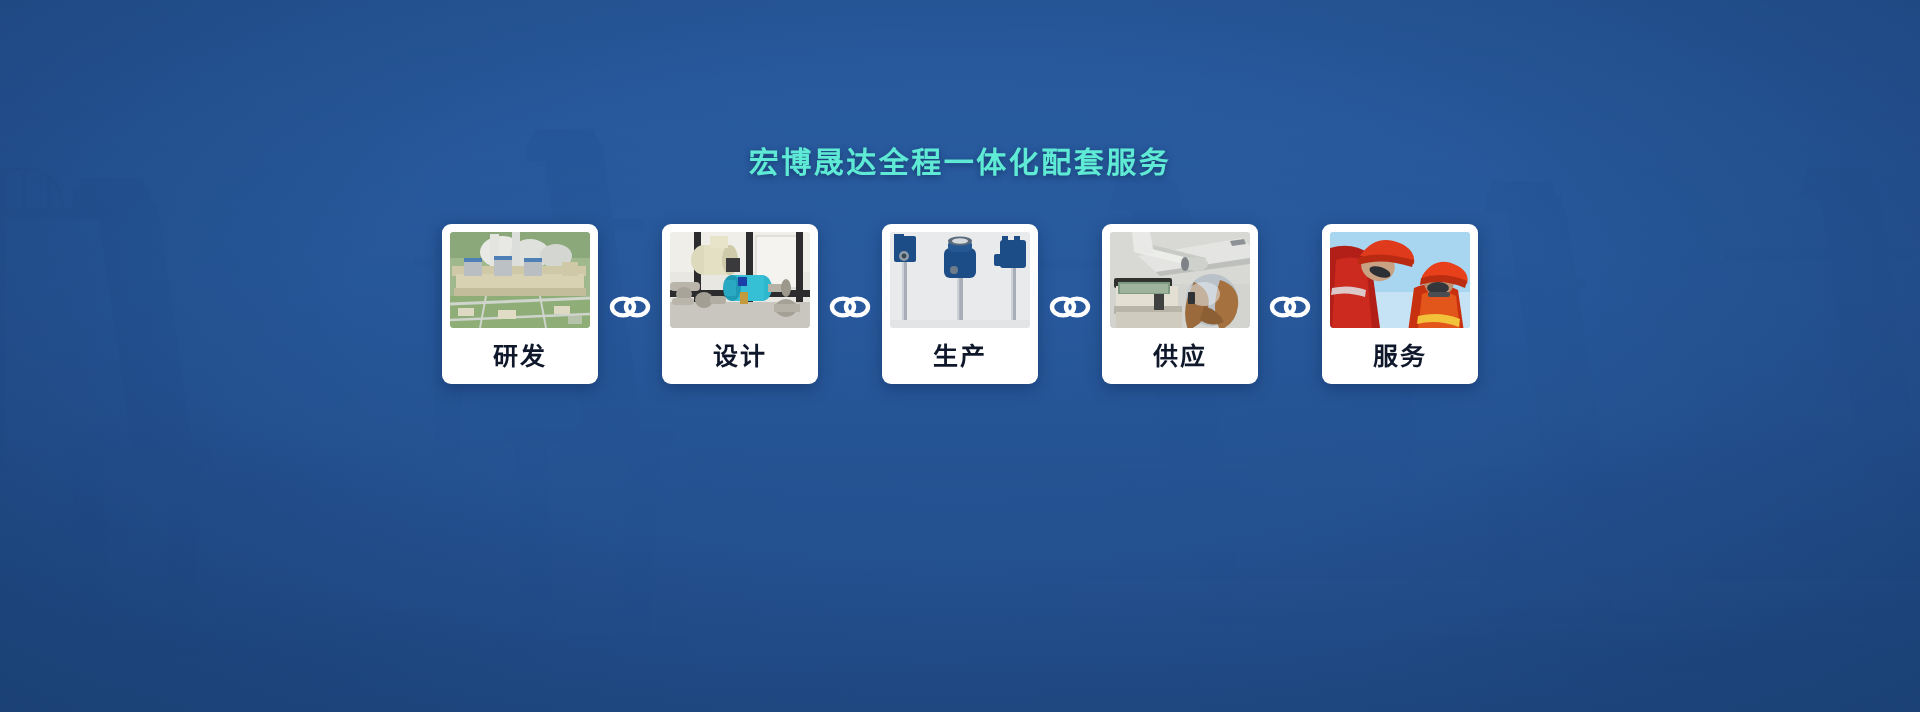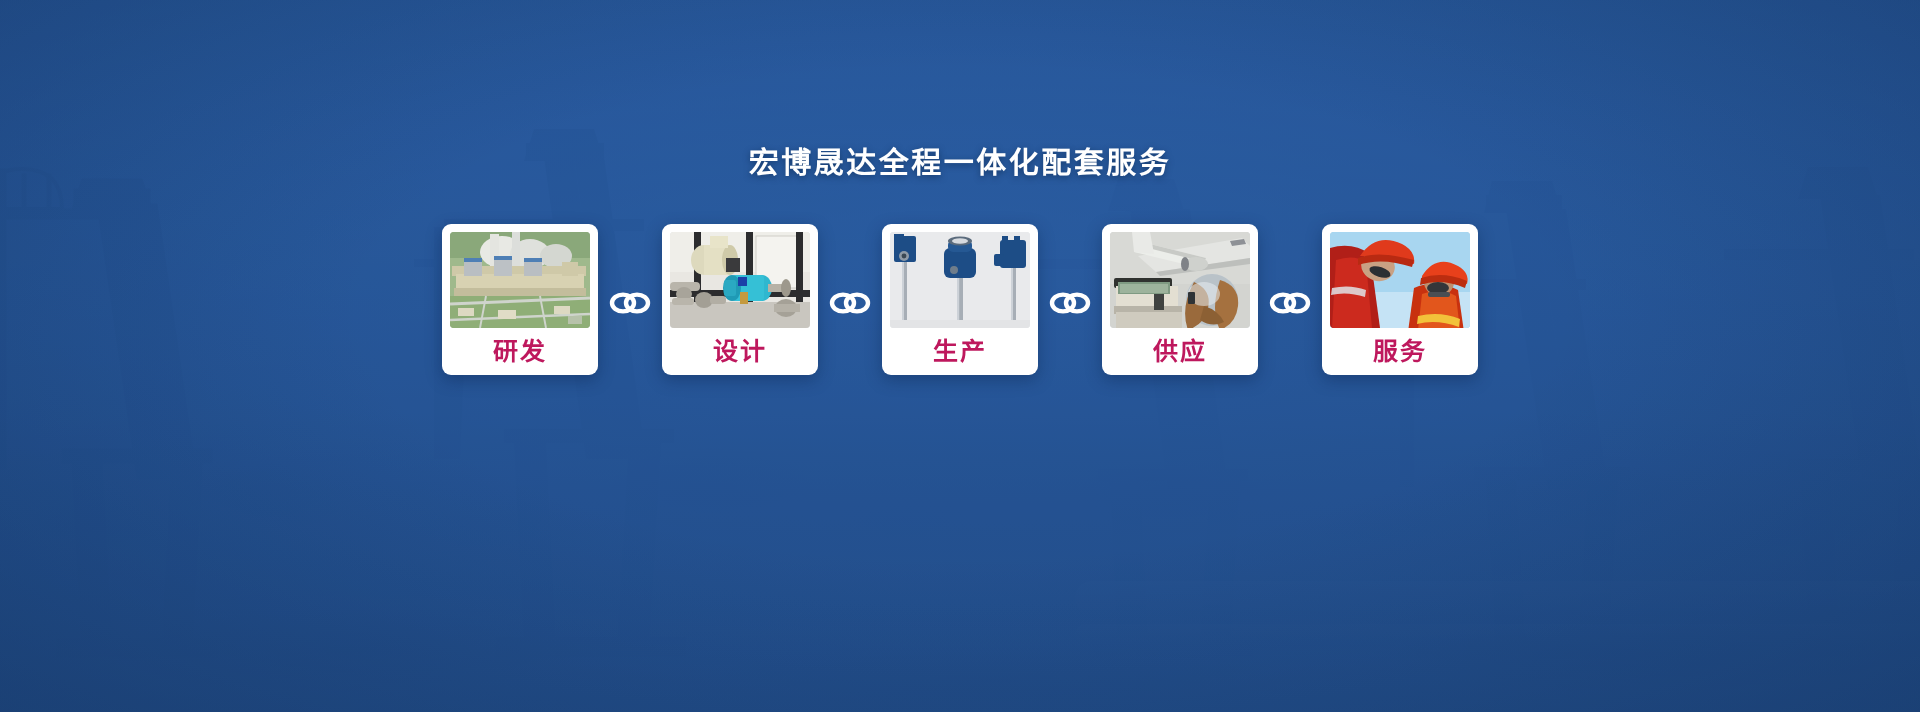--- a/index.html
+++ b/index.html
@@ -146,21 +146,21 @@
     z-index: 10;
     width: 1920px;
     height: 712px;
     display: flex;
     flex-direction: column;
     align-items: center;
   }
 
   .subtitle {
     margin-top: 148px;
-    color: #ffffff;
+    color: #5eead4;
     font-size: 30px;
     font-weight: 700;
     letter-spacing: 2.5px;
     line-height: 1;
     text-shadow: 0 2px 6px rgba(10,34,70,.55);
     white-space: nowrap;
   }
 
   .title {
     margin-top: 24px;
@@ -198,28 +198,28 @@
     width: 140px;
     height: 96px;
     border-radius: 4px;
     overflow: hidden;
     position: relative;
     background: #d8dde2;
   }
   .card-thumb svg { width:100%; height:100%; display:block; }
 
   .card-label {
-    height: 47px;
+    height: 56px;
     display: flex;
     align-items: center;
     justify-content: center;
     font-size: 25px;
     font-weight: 700;
     letter-spacing: 2px;
-    color: #be185d;
+    color: #0f172a;
     line-height: 1;
   }
 
   .linker {
     width: 64px;
     flex: 0 0 auto;
     display: flex;
     align-items: center;
     justify-content: center;
     align-self: center;

